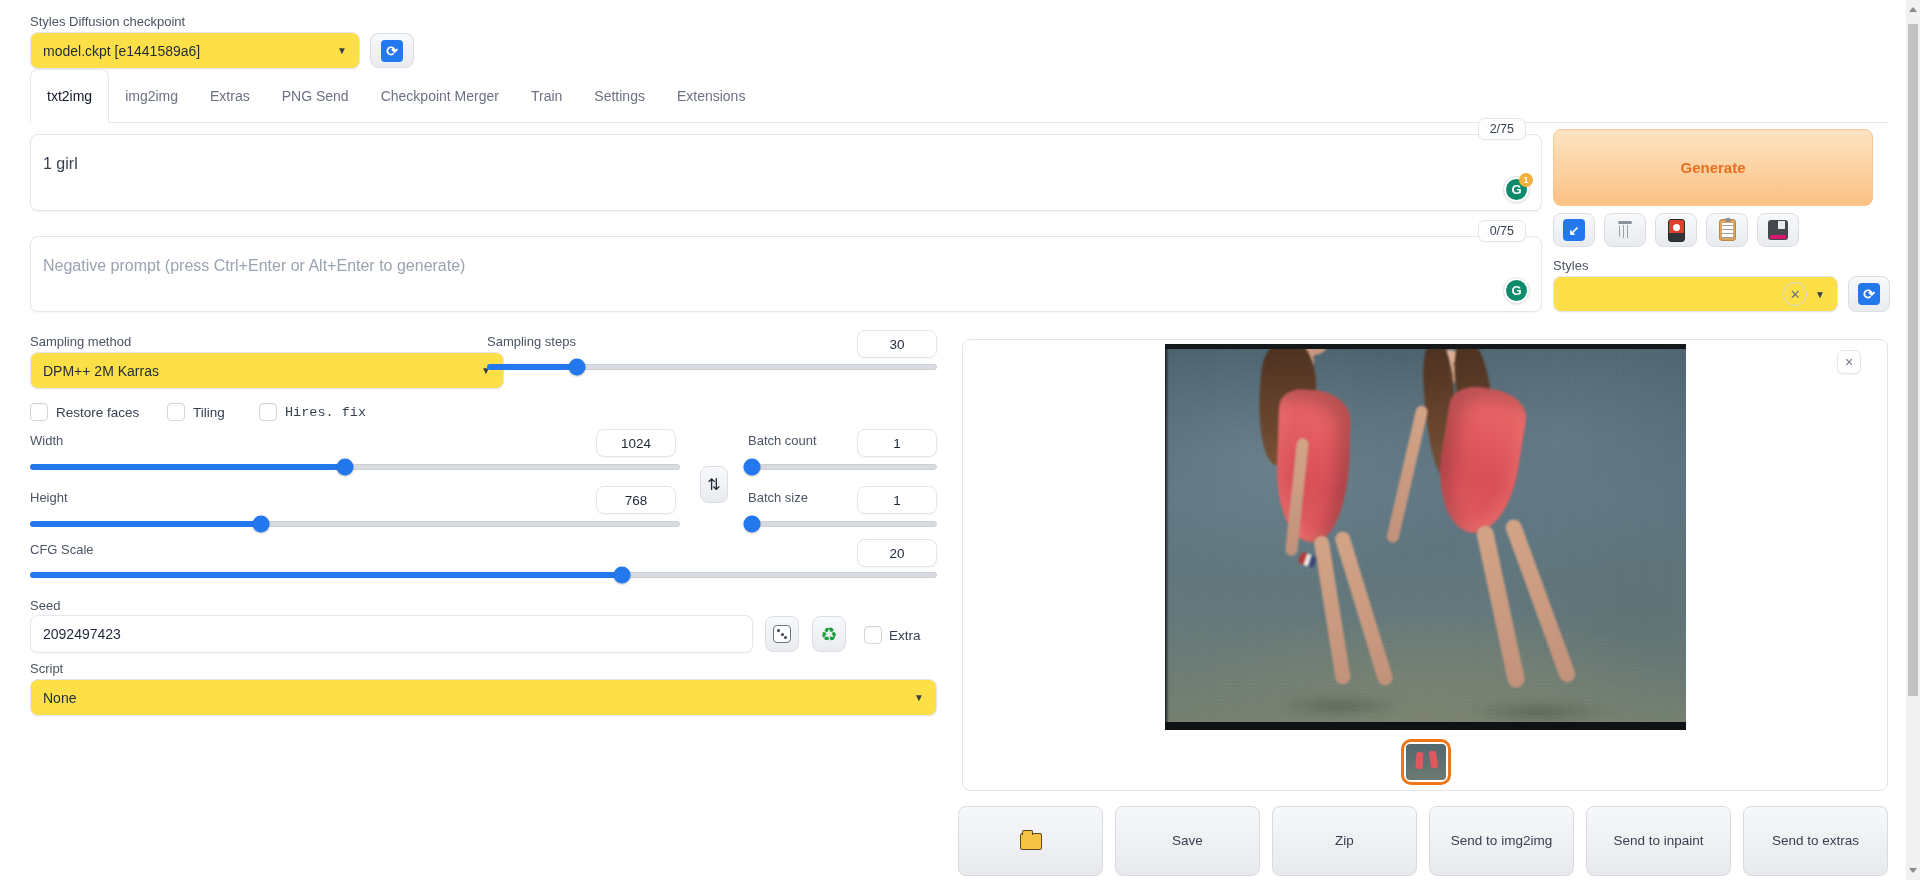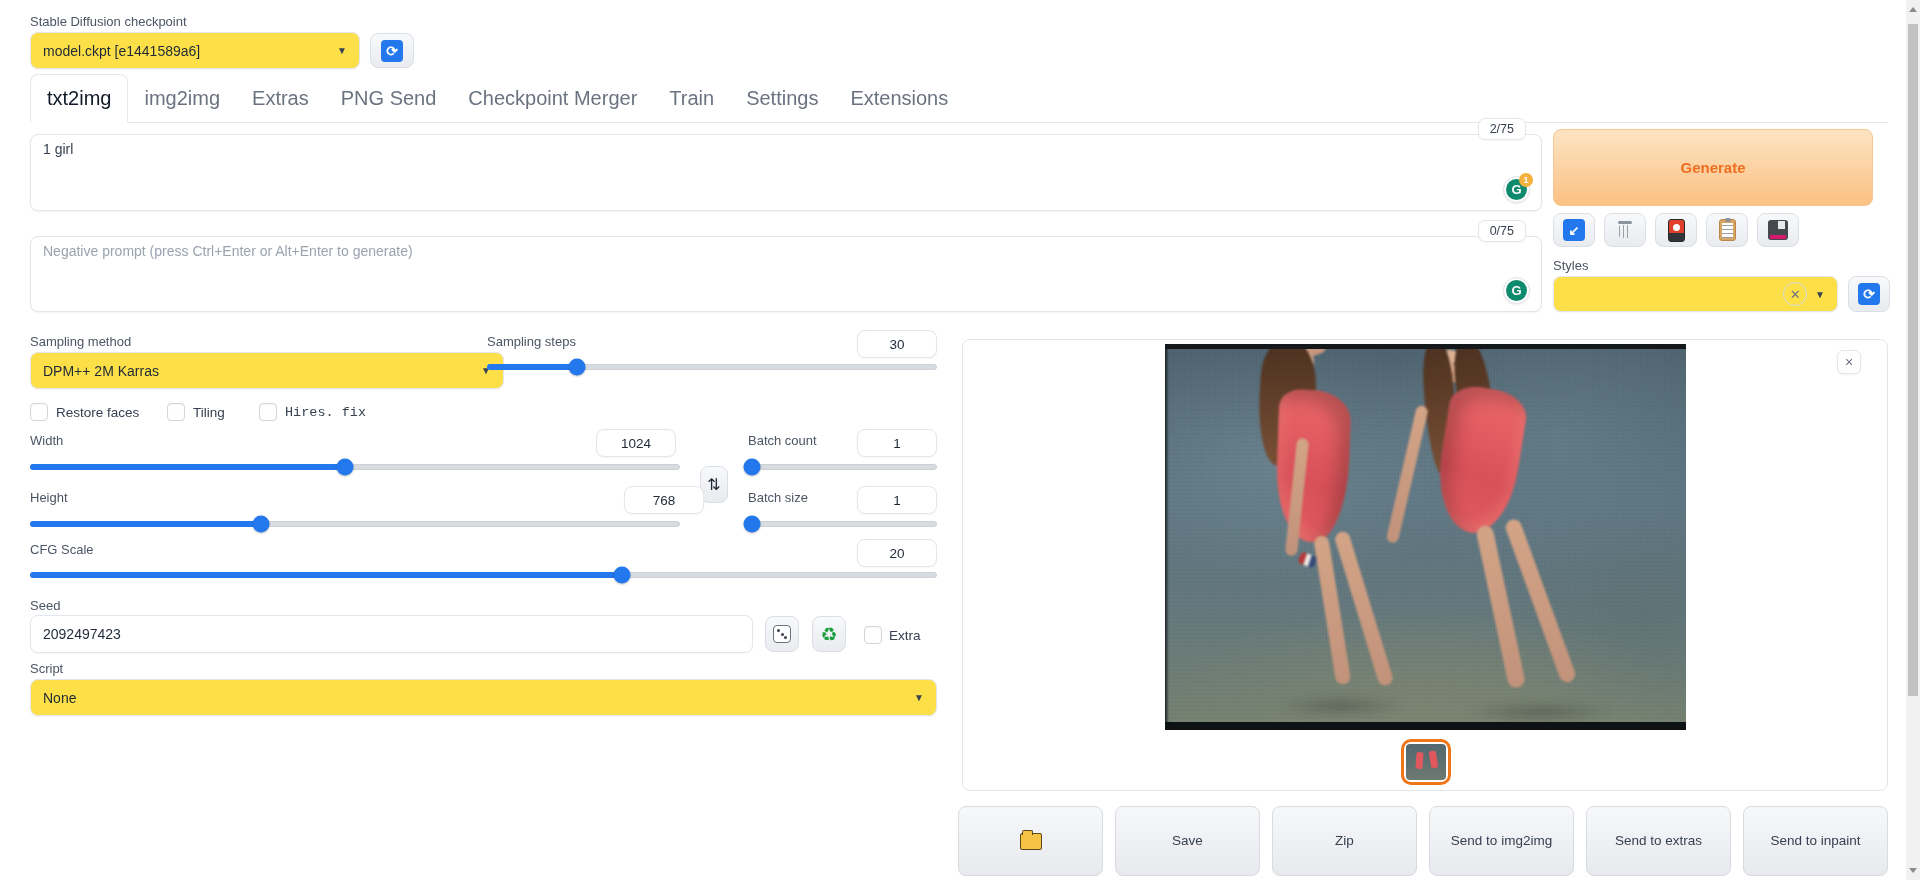--- a/index.html
+++ b/index.html
@@ -15,29 +15,29 @@
 
   .iconbtn { position:absolute; background:linear-gradient(180deg,#f8f9fb,#e9ebef);
              border:1px solid #dbdfe5; border-radius:8px; display:flex; align-items:center;
              justify-content:center; cursor:pointer; }
   .bluesq { width:22px; height:22px; border-radius:4px; background:#2478ee; color:#fff;
             display:flex; align-items:center; justify-content:center; font-size:14px; font-weight:bold; }
 
   
   .tabbar { position:absolute; left:30px; top:92px; width:1858px; height:31px;
             border-bottom:1px solid #e5e7eb; display:flex; align-items:flex-end; }
-  .tab { padding:12px 16px; font-size:20px; color:#6b7280; cursor:pointer; white-space:nowrap; }
+  .tab { padding:18px 16px; font-size:14px; color:#6b7280; cursor:pointer; white-space:nowrap; }
   .tab.active { background:#fff; color:#111827; border:1px solid #e5e7eb; border-bottom:1px solid #fff;
                 border-radius:8px 8px 0 0; margin-bottom:-1px; }
 
   
   .promptwrap { position:absolute; left:30px; width:1512px; }
   textarea.prompt { width:100%; height:100%; resize:none; border:1px solid #e3e6ea; border-radius:8px;
                     box-shadow:0 1px 2px rgba(0,0,0,.05); font-family:"Liberation Sans",sans-serif;
-                    font-size:14px; color:#374151; padding:6px 12px; outline:none; }
+                    font-size:16px; color:#374151; padding:20px 12px; outline:none; }
   textarea.prompt::placeholder { color:#9aa3b0; }
   .counter { position:absolute; top:-16px; right:16px; background:#fff; border:1px solid #e3e6ea;
              border-radius:7px; padding:3px 11px; font-size:12.5px; color:#374151;
              box-shadow:0 1px 2px rgba(0,0,0,.04); }
   .gicon { position:absolute; right:12px; bottom:8px; width:27px; height:27px; border-radius:50%;
            background:#fff; border:1px solid #e0e3e8; display:flex; align-items:center;
            justify-content:center; cursor:pointer; box-shadow:0 1px 2px rgba(0,0,0,.08); }
   .gcore { width:21px; height:21px; border-radius:50%; background:#0e8a6d; color:#fff;
            font-size:13px; font-weight:bold; display:flex; align-items:center; justify-content:center; }
   .gbadge { position:absolute; top:-4px; right:-4px; width:14px; height:14px; border-radius:50%;
@@ -158,21 +158,21 @@
   .sbup { position:absolute; right:3px; top:7px; width:0; height:0; border-left:4px solid transparent;
           border-right:4px solid transparent; border-bottom:5px solid #8a8a8a; cursor:pointer; }
   .sbdown { position:absolute; right:3px; bottom:7px; width:0; height:0; border-left:4px solid transparent;
             border-right:4px solid transparent; border-top:5px solid #8a8a8a; cursor:pointer; }
 </style>
 </head>
 <body>
 
 <div class="app">
 
-  <div class="label" style="left:30px; top:14px;">Stable Diffusion checkpoint</div>
+  <div class="label" style="left:30px; top:14px;">Styles Diffusion checkpoint</div>
   <div class="selectbox" style="left:30px; top:32px; width:330px; height:37px;">
     <span>model.ckpt [e1441589a6]</span>
     <span class="caret">▼</span>
   </div>
   <div class="iconbtn" style="left:370px; top:33px; width:44px; height:35px;">
     <span class="bluesq">⟳</span>
   </div>
 
   <div class="tabbar">
     <div class="tab active">txt2img</div>
@@ -264,21 +264,21 @@
   </div>
   <div class="label" style="left:748px; top:433px;">Batch count</div>
   <div class="numbox" style="left:857px; top:429px;">1</div>
   <div class="slider" style="left:748px; top:458px; width:189px;">
     <div class="track"></div>
       <div class="fill" style="width:2%"></div>
       <div class="knob" style="left:2%"></div>
   </div>
 
   <div class="label" style="left:30px; top:490px;">Height</div>
-  <div class="numbox" style="left:596px; top:486px;margin-left:28px;">768</div>
+  <div class="numbox" style="left:596px; top:486px;">768</div>
   <div class="slider" style="left:30px; top:515px; width:650px;">
     <div class="track"></div>
       <div class="fill" style="width:35.6%"></div>
       <div class="knob" style="left:35.6%"></div>
   </div>
   <div class="label" style="left:748px; top:490px;">Batch size</div>
   <div class="numbox" style="left:857px; top:486px;">1</div>
   <div class="slider" style="left:748px; top:515px; width:189px;">
     <div class="track"></div>
       <div class="fill" style="width:2%"></div>
@@ -364,22 +364,22 @@
     </div>
   </div>
 
   <div class="actions">
     <div class="abtn">
       <span class="icon-folder"></span>
     </div>
     <div class="abtn">Save</div>
     <div class="abtn">Zip</div>
     <div class="abtn">Send to img2img</div>
+    <div class="abtn">Send to inpaint</div>
     <div class="abtn">Send to extras</div>
-    <div class="abtn">Send to inpaint</div>
   </div>
 
   <div class="sbtrack">
     <div class="sbup"></div>
     <div class="sbthumb"></div>
     <div class="sbdown"></div>
   </div>
 
 </div>
 

